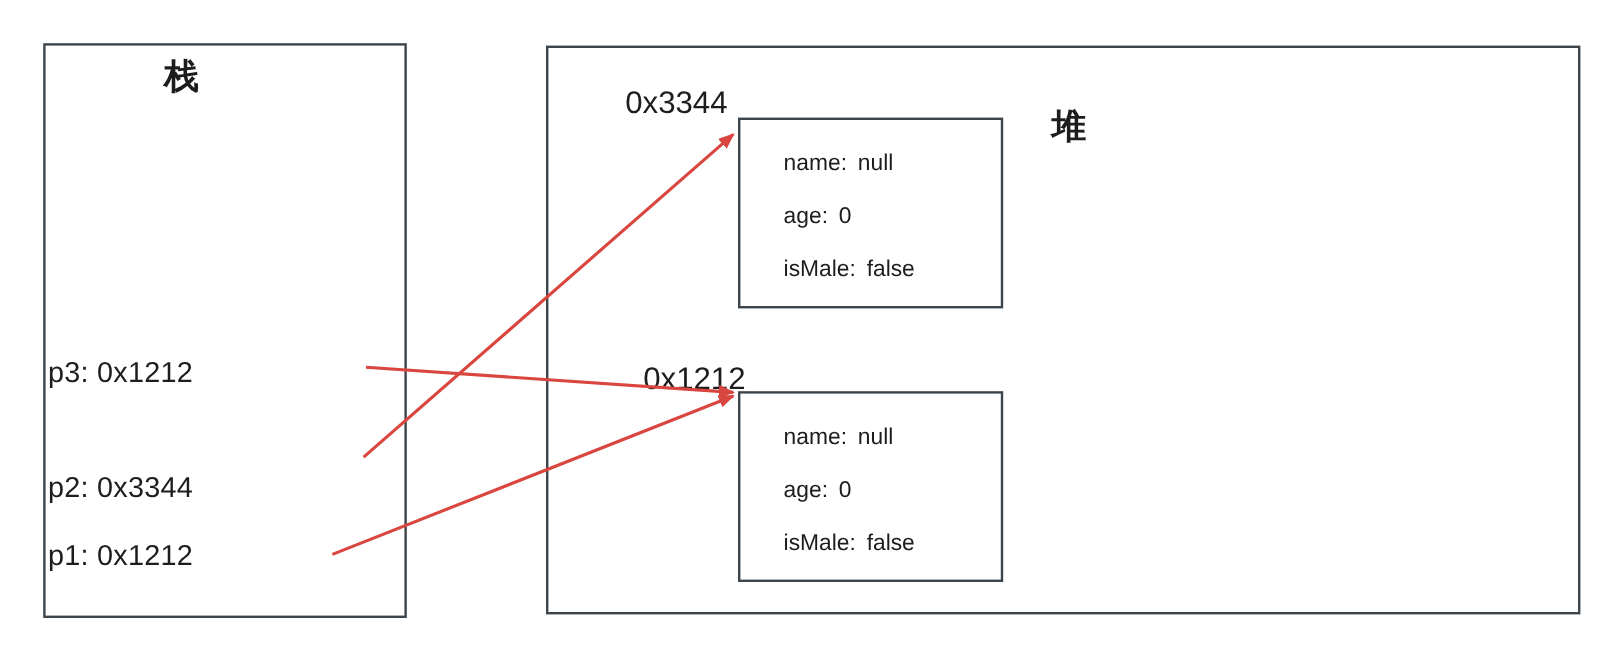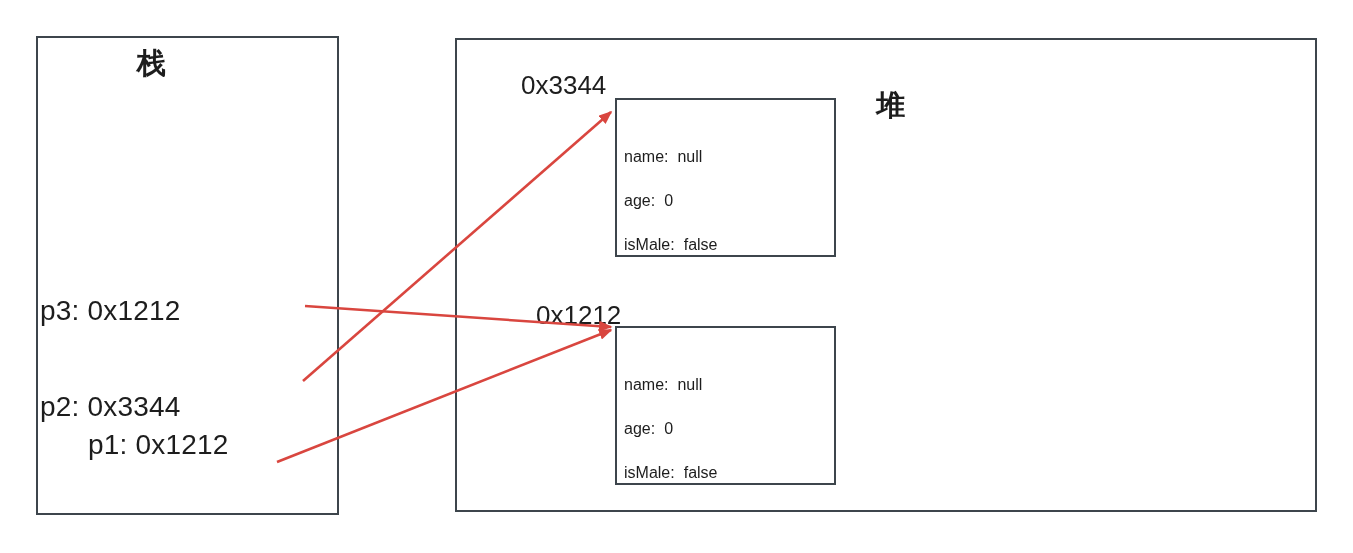--- a/index.html
+++ b/index.html
@@ -57,21 +57,21 @@
     left: 404px;
     top: 46px;
     width: 60px;
     text-align: center;
   }
 
   
   .stack-var {
     position: absolute;
     left: 40px;
-    font-size: 28px;
+    font-size: 24px;
     line-height: 30px;
     color: #1d1d1d;
     white-space: nowrap;
     letter-spacing: 0.2px;
   }
   .stack-var .var-name { }
   .stack-var .var-value { }
 
   
   .heap-object {
@@ -80,26 +80,25 @@
     background: #ffffff;
     box-sizing: border-box;
     width: 221px;
     height: 159px;
   }
   #heap-object-0 { left: 158px; top: 58px; }
   #heap-object-1 { left: 158px; top: 286px; }
 
   .heap-field {
     position: absolute;
-    left: 7px;
-    font-size: 16px;
+    left: 36px;
+    font-size: 19px;
     line-height: 17px;
     color: #1d1d1d;
     white-space: nowrap;
-    margin-top: 20px;
   }
   .heap-field.f0 { top: 28px; }
   .heap-field.f1 { top: 72px; }
   .heap-field.f2 { top: 116px; }
   .heap-field .field-key { }
   .heap-field .field-val { margin-left: 9px; }
 
   
   .addr-label {
     position: absolute;
@@ -130,21 +129,21 @@
   <div class="region-title" id="stack-title">栈</div>
 
   <div class="stack-var" style="top:296px;">
     <span class="var-name">p3:</span>
     <span class="var-value">0x1212</span>
   </div>
   <div class="stack-var" style="top:392px;">
     <span class="var-name">p2:</span>
     <span class="var-value">0x3344</span>
   </div>
-  <div class="stack-var" style="top:430px;margin-left:48px;">
+  <div class="stack-var" style="top:449px;">
     <span class="var-name">p1:</span>
     <span class="var-value">0x1212</span>
   </div>
 
   <div class="region-box" id="heap-region">
 
     <div class="region-title" id="heap-title">堆</div>
 
     <div class="addr-label" id="addr-label-0">0x3344</div>
 

